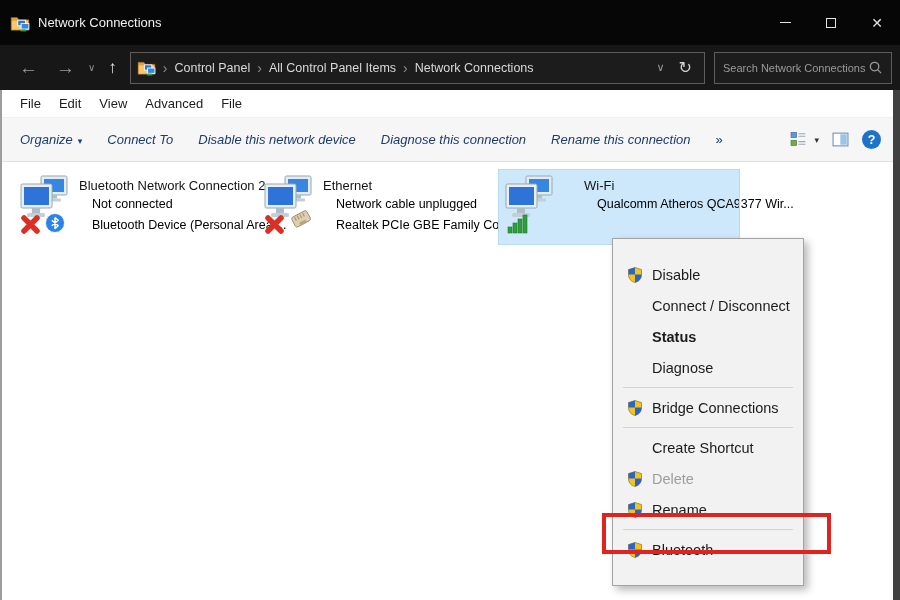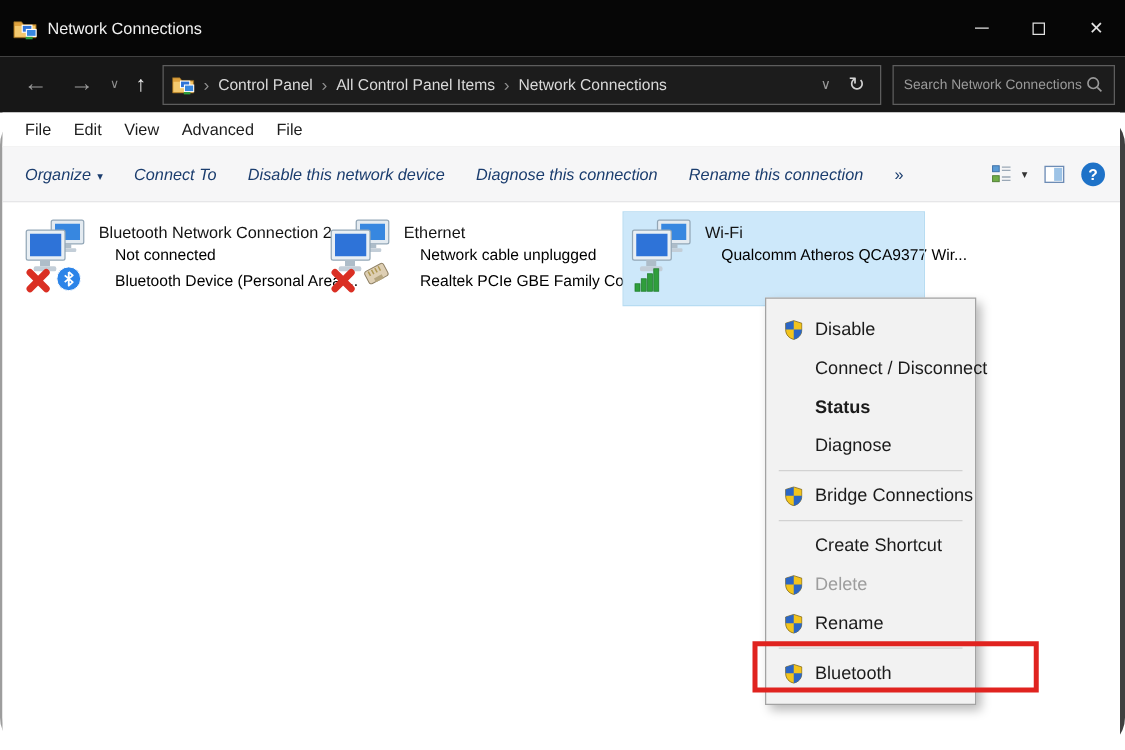--- a/index.html
+++ b/index.html
@@ -26,42 +26,42 @@
   .crumb-sep { color:#8f8f8f; font-size:14px; padding:0 7px; }
   .crumb { color:#d9d9d9; font-size:12.5px; white-space:nowrap; }
   .addr-right { margin-left:auto; display:flex; align-items:center; }
   .addr-drop { color:#9a9a9a; font-size:11px; padding:0 8px; }
   .addr-refresh { color:#d2d2d2; font-size:16px; padding:0 6px; }
   .searchbox { flex:0 0 178px; height:32px; margin-left:9px; background:#1c1c1c; border:1px solid #5d5d5d; display:flex; align-items:center; padding:0 8px; }
   .searchbox .ph { color:#9a9a9a; font-size:11px; white-space:nowrap; overflow:hidden; flex:1; }
   .searchbox svg { flex:0 0 auto; }
 
   
-  .lower { border-left:2px solid #9d9d9d; border-right:4px solid #404040; height:510px; display:flex; flex-direction:column;border-radius:26px; }
+  .lower { border-left:2px solid #9d9d9d; border-right:7px solid #404040; height:510px; display:flex; flex-direction:column; }
   .menubar { height:28px; background:#ffffff; display:flex; align-items:center; padding-left:9px; border-bottom:1px solid #f0f0f0; }
   .menubar .menu-item { font-size:13px; color:#1c1c1c; padding:0 9px; }
   .toolbar { height:44px; background:#f6f6f7; border-bottom:1px solid #e1e1e3; display:flex; align-items:center; padding:0 12px 0 18px; color:#1b3d6e; font-size:13px; }
   .tool-item { margin-right:25px; white-space:nowrap;font-style:italic; }
   .tool-caret { font-size:9px; margin-left:5px; color:#1b3d6e; }
   .tool-overflow { font-size:13px; color:#1b3d6e; margin-right:0; }
   .tool-right { margin-left:auto; display:flex; align-items:center; gap:13px; }
   .views-caret { font-size:9px; color:#333; margin-left:-6px; }
   .help-circle { width:19px; height:19px; border-radius:50%; background:#1e72c8; color:#fff; font-size:12.5px; font-weight:bold; display:flex; align-items:center; justify-content:center; }
 
   
   .content { position:relative; flex:1 1 auto; background:#fff; overflow:hidden; }
   .conn-item { position:absolute; top:8px; height:74px; display:flex; padding:5px 4px 5px 6px; }
   .conn-item.selected { background:#cde8fa; outline:1px solid #b7dcf2; }
   .conn-icon { width:50px; height:60px; flex:0 0 auto; margin-right:9px; }
   .conn-text { padding-top:2px; min-width:0; }
   .conn-name { font-size:13px; color:#141414; line-height:17px; white-space:nowrap; }
   .conn-sub { font-size:12.5px; color:#000000; line-height:21px; white-space:nowrap;margin-left:13px; }
 
   
-  .context-menu { position:absolute; left:610px; top:76px; width:169px; background:#f2f2f2; border:1px solid #a3a3a3; padding:9px 0; box-shadow:4px 4px 8px rgba(0,0,0,0.28); z-index:5; }
+  .context-menu { position:absolute; left:610px; top:76px; width:192px; background:#f2f2f2; border:1px solid #a3a3a3; padding:20px 0; box-shadow:4px 4px 8px rgba(0,0,0,0.28); z-index:5; }
   .cm-row { height:31px; display:flex; align-items:center; padding-left:14px; }
   .cm-icon-slot { width:16px; height:16px; flex:0 0 auto; display:flex; align-items:center; justify-content:center; }
   .cm-label { margin-left:9px; font-size:14.5px; color:#1b1b1b; white-space:nowrap; }
   .cm-row.bold .cm-label { font-weight:bold; }
   .cm-row.disabled .cm-label { color:#9d9d9d; }
   .cm-sep { height:1px; background:#d2d2d2; margin:4px 10px; }
 
   
   .annotation { position:absolute; left:600px; top:351px; width:229px; height:41px; border:4px solid #e0231f; z-index:9; }
 </style>
@@ -211,21 +211,21 @@
             <rect x="5" y="8" width="7" height="3.5" fill="#b6a67f"></rect>
           </g>
         </svg>
         <div class="conn-text">
           <div class="conn-name">Ethernet</div>
           <div class="conn-sub">Network cable unplugged</div>
           <div class="conn-sub">Realtek PCIe GBE Family Controller</div>
         </div>
       </div>
 
-      <div class="conn-item selected" style="left:497px; width:240px;">
+      <div class="conn-item selected" style="left:497px; width:240px;gap:20px;">
         <svg class="conn-icon" viewBox="0 0 50 60">
           <use href="#monitors"></use>
           <g fill="#2f9e3c" stroke="#1e7b2a" stroke-width=".6">
             <rect x="3" y="52" width="4" height="6"></rect>
             <rect x="8" y="48" width="4" height="10"></rect>
             <rect x="13" y="44" width="4" height="14"></rect>
             <rect x="18" y="40" width="4" height="18"></rect>
           </g>
         </svg>
         <div class="conn-text">

